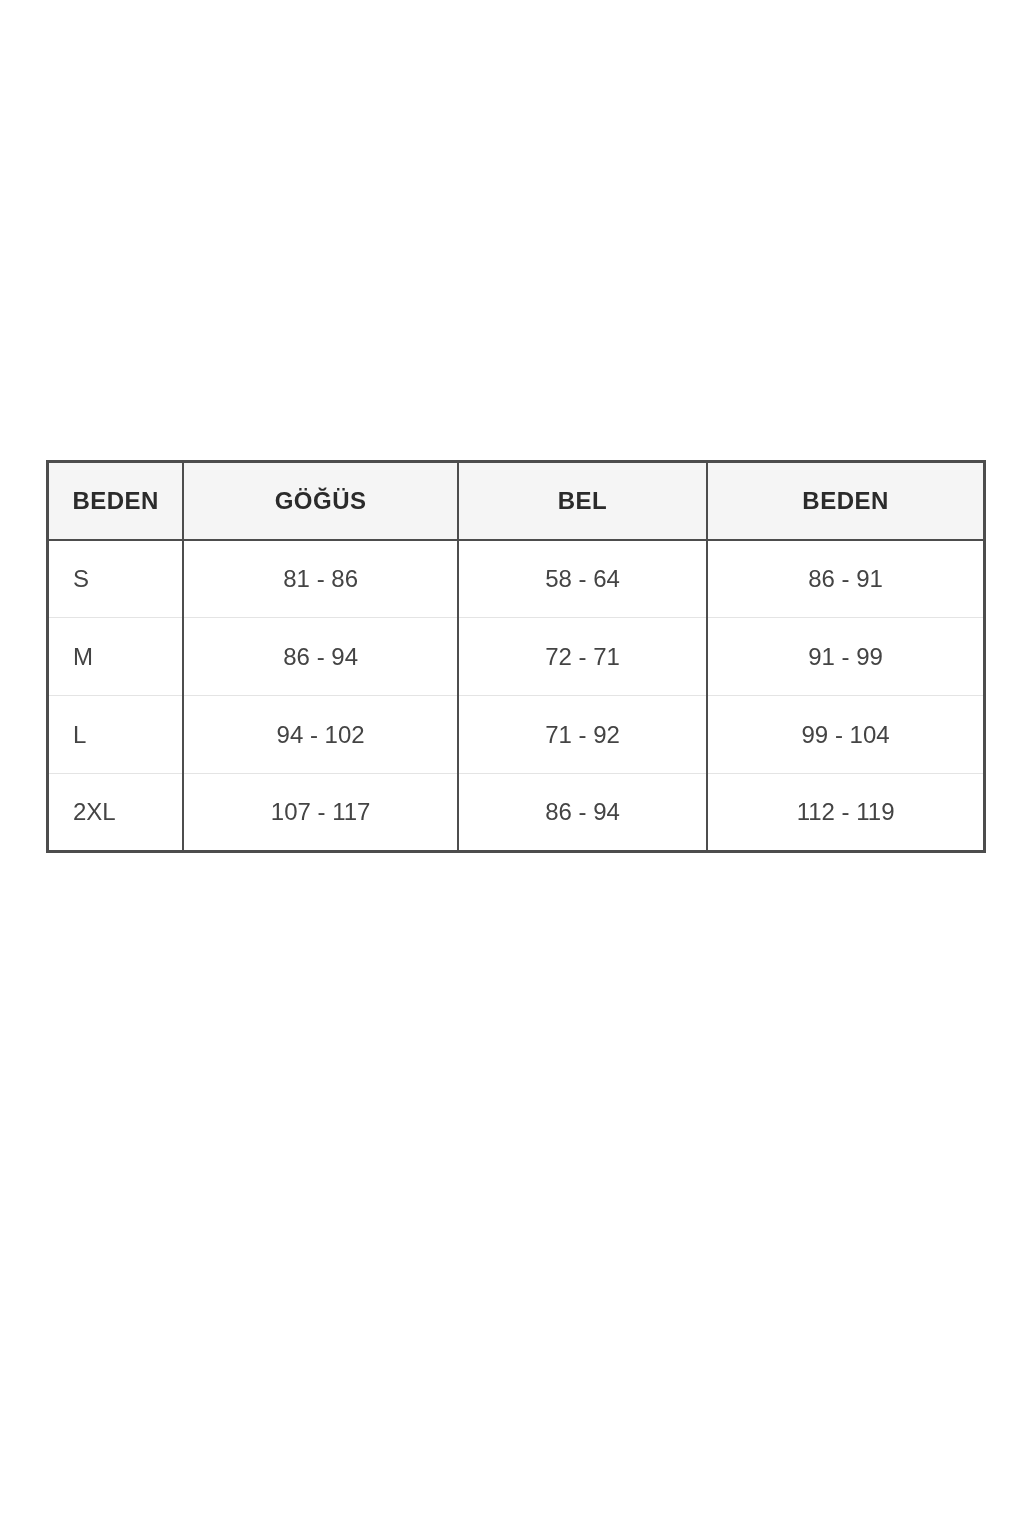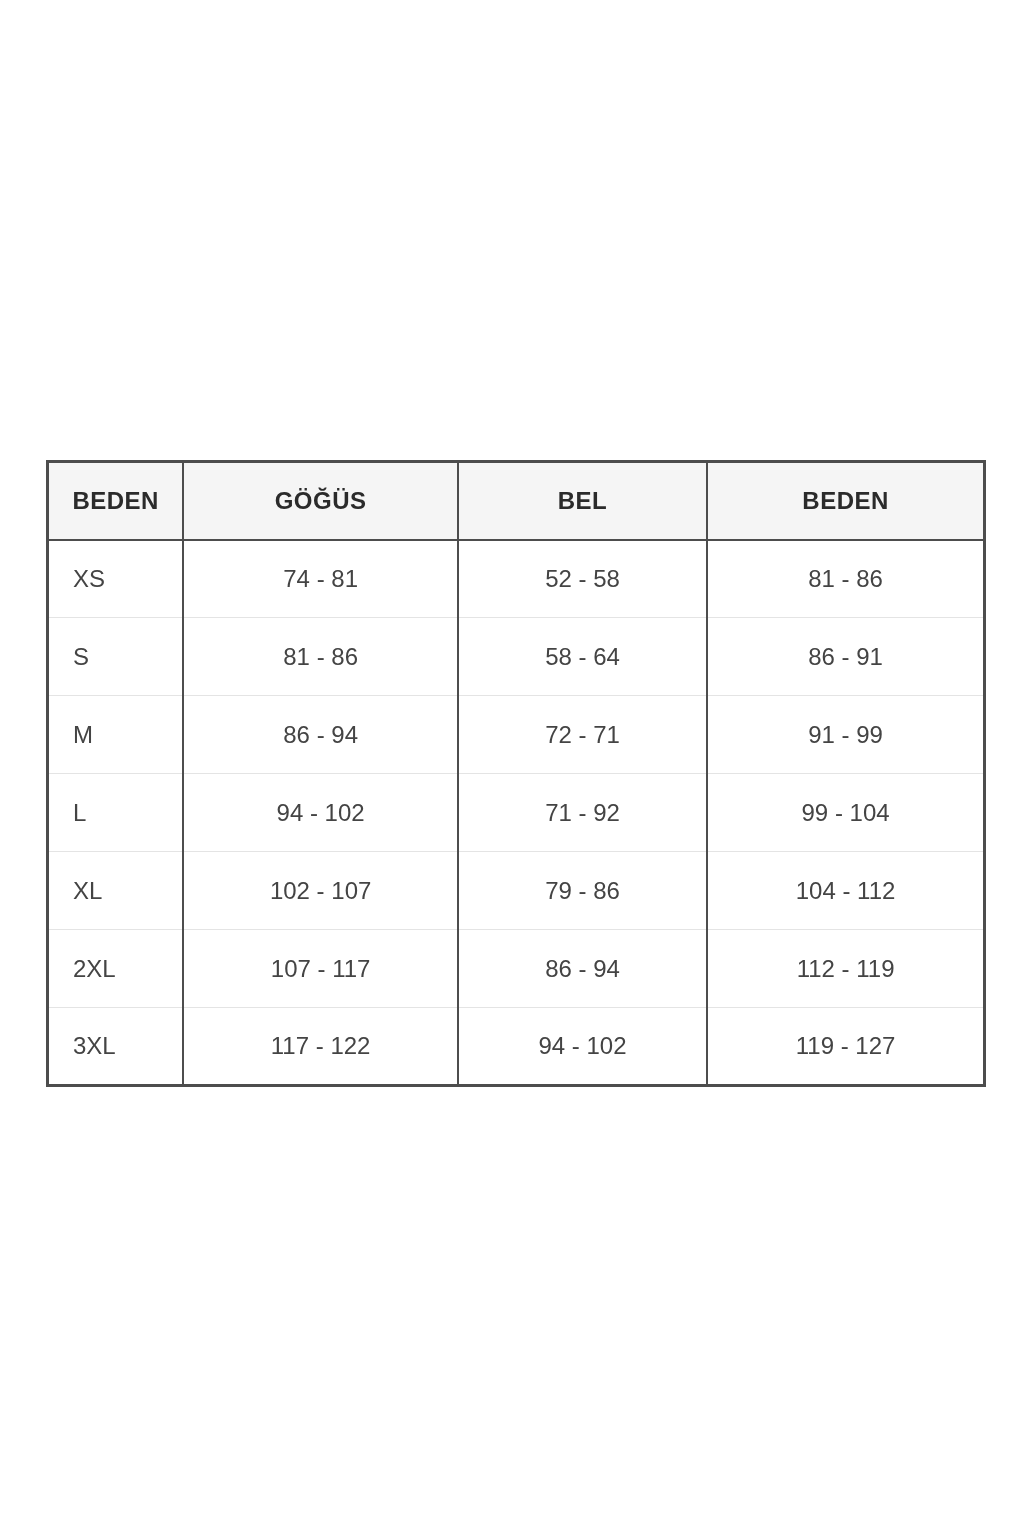--- a/index.html
+++ b/index.html
@@ -73,56 +73,38 @@
     <thead>
       <tr>
         <th>BEDEN</th>
         <th>GÖĞÜS</th>
         <th>BEL</th>
         <th>BEDEN</th>
       </tr>
     </thead>
     <tbody>
       <tr>
-        <td class="size-cell">XS</td>
-        <td>74 - 81</td>
-        <td>52 - 58</td>
-        <td>81 - 86</td>
-      </tr>
-      <tr>
         <td class="size-cell">S</td>
         <td>81 - 86</td>
         <td>58 - 64</td>
         <td>86 - 91</td>
       </tr>
       <tr>
         <td class="size-cell">M</td>
         <td>86 - 94</td>
         <td>72 - 71</td>
         <td>91 - 99</td>
       </tr>
       <tr>
         <td class="size-cell">L</td>
         <td>94 - 102</td>
         <td>71 - 92</td>
         <td>99 - 104</td>
       </tr>
       <tr>
-        <td class="size-cell">XL</td>
-        <td>102 - 107</td>
-        <td>79 - 86</td>
-        <td>104 - 112</td>
-      </tr>
-      <tr>
         <td class="size-cell">2XL</td>
         <td>107 - 117</td>
         <td>86 - 94</td>
         <td>112 - 119</td>
-      </tr>
-      <tr>
-        <td class="size-cell">3XL</td>
-        <td>117 - 122</td>
-        <td>94 - 102</td>
-        <td>119 - 127</td>
       </tr>
     </tbody>
   </table>
 </div>
 
 </body></html>

